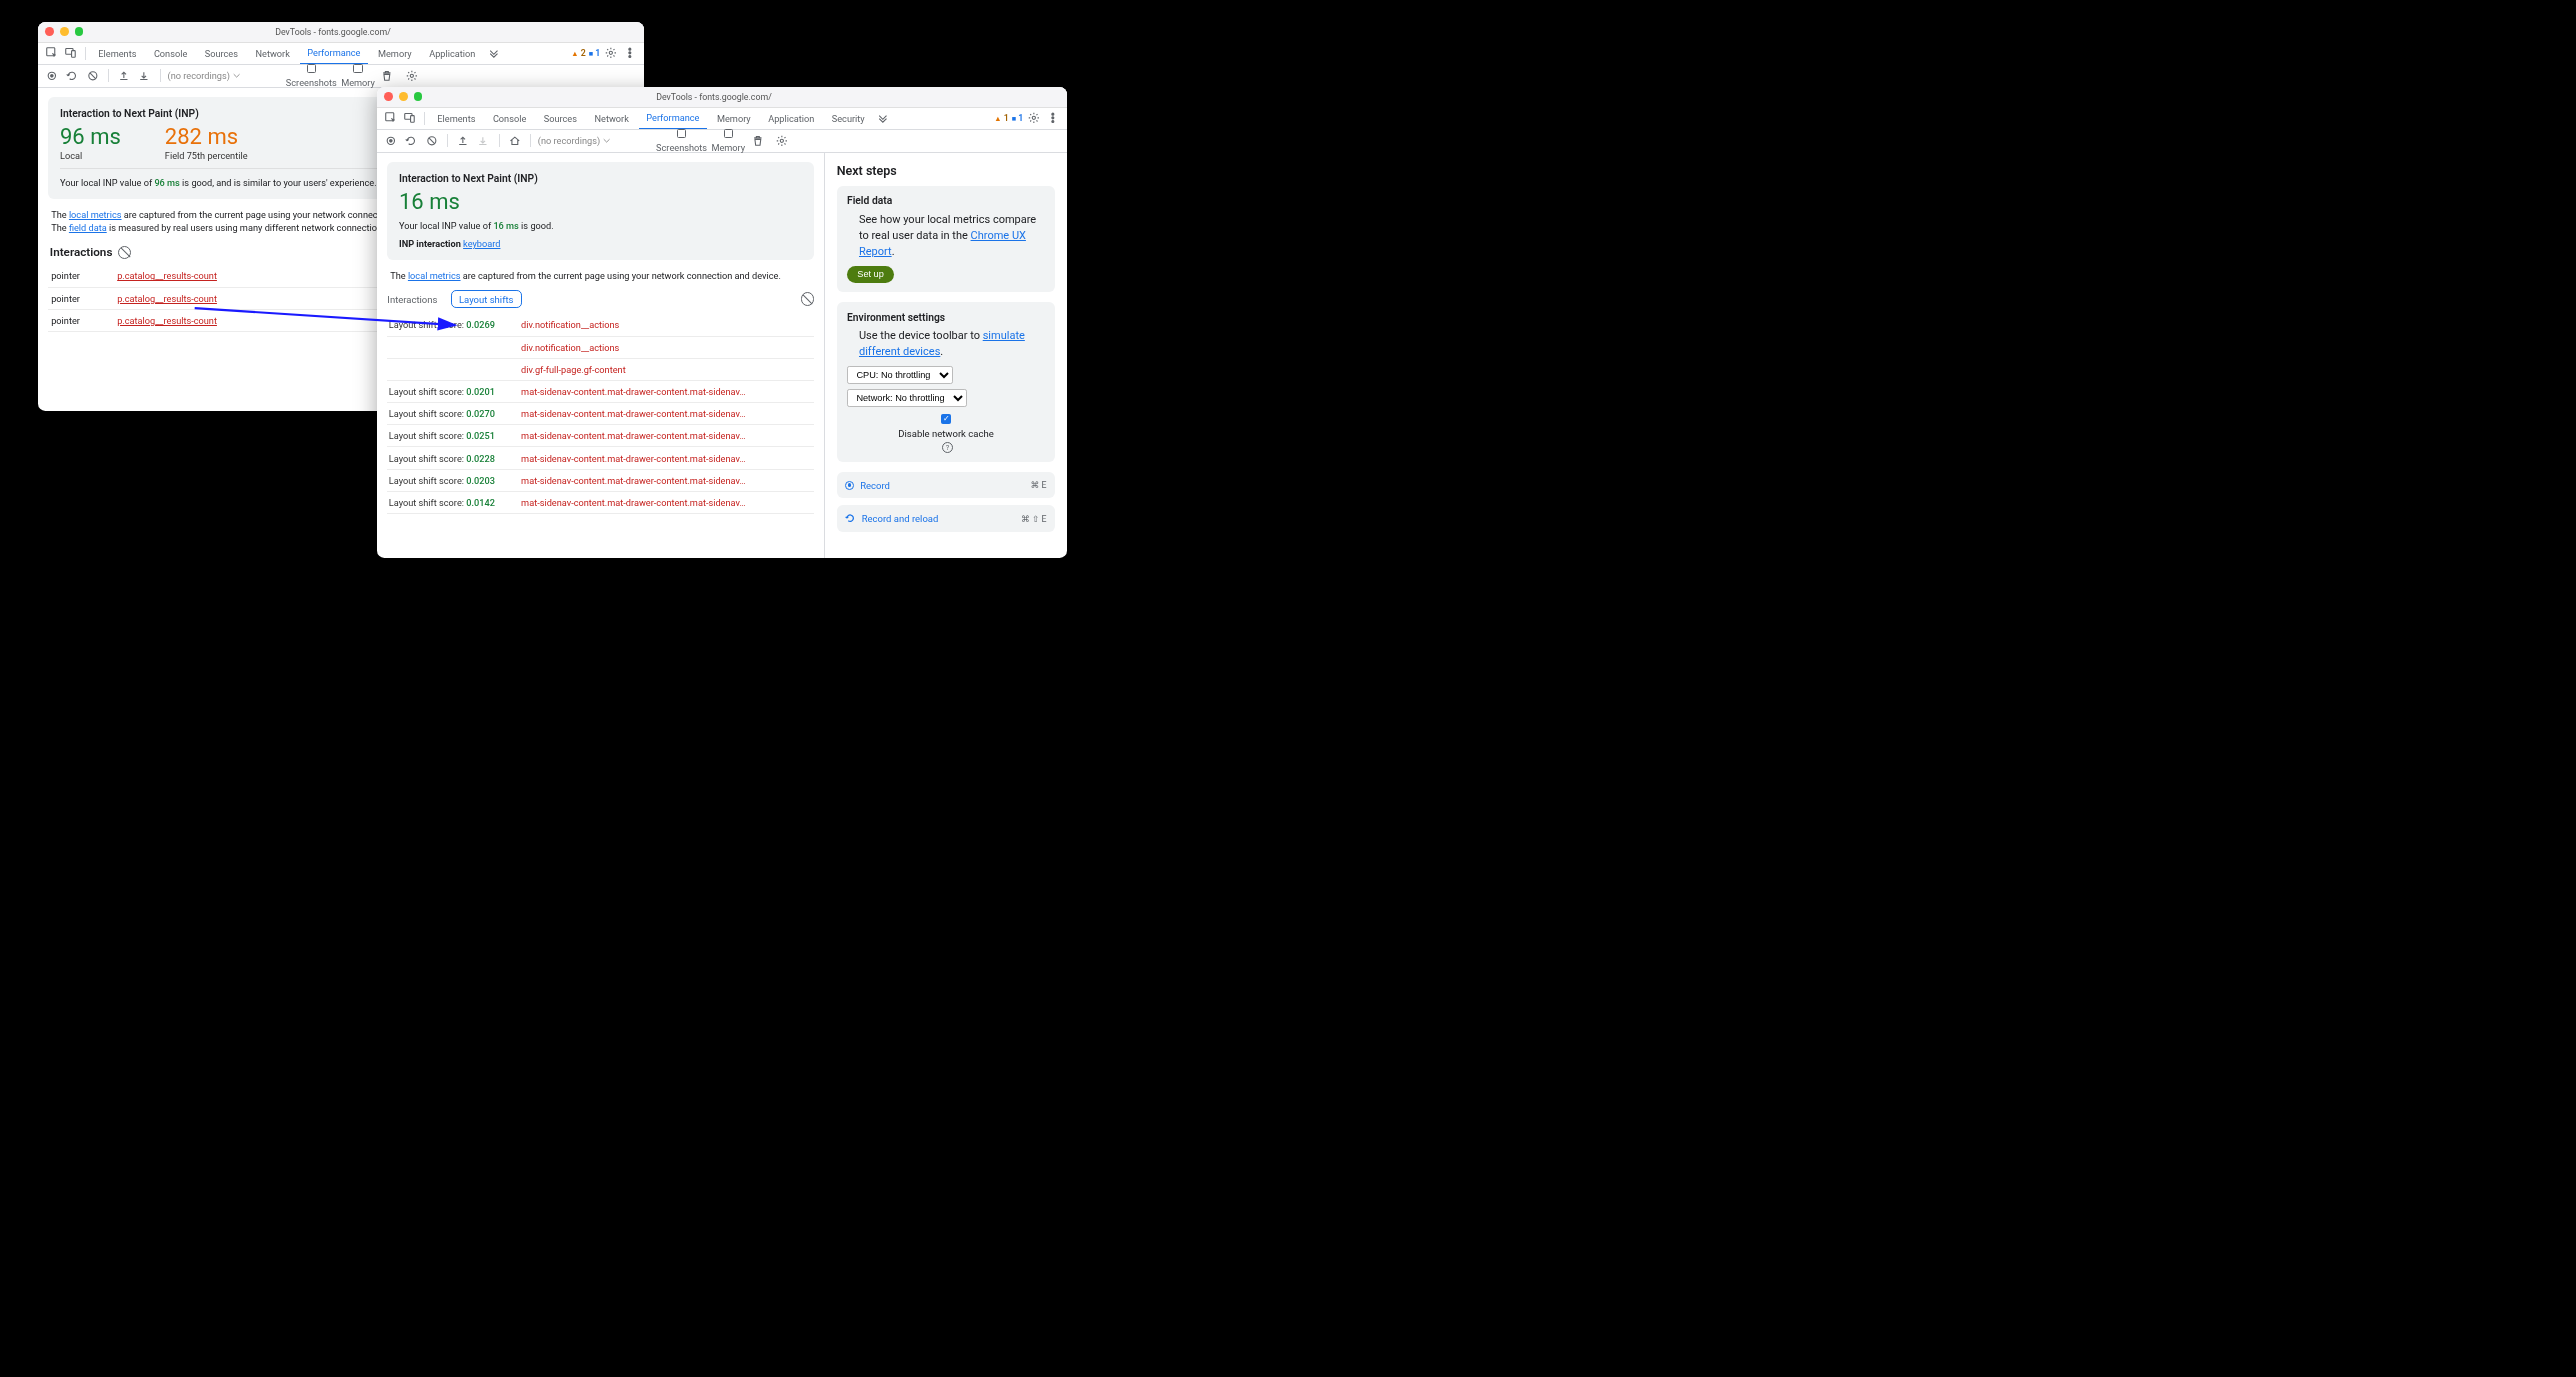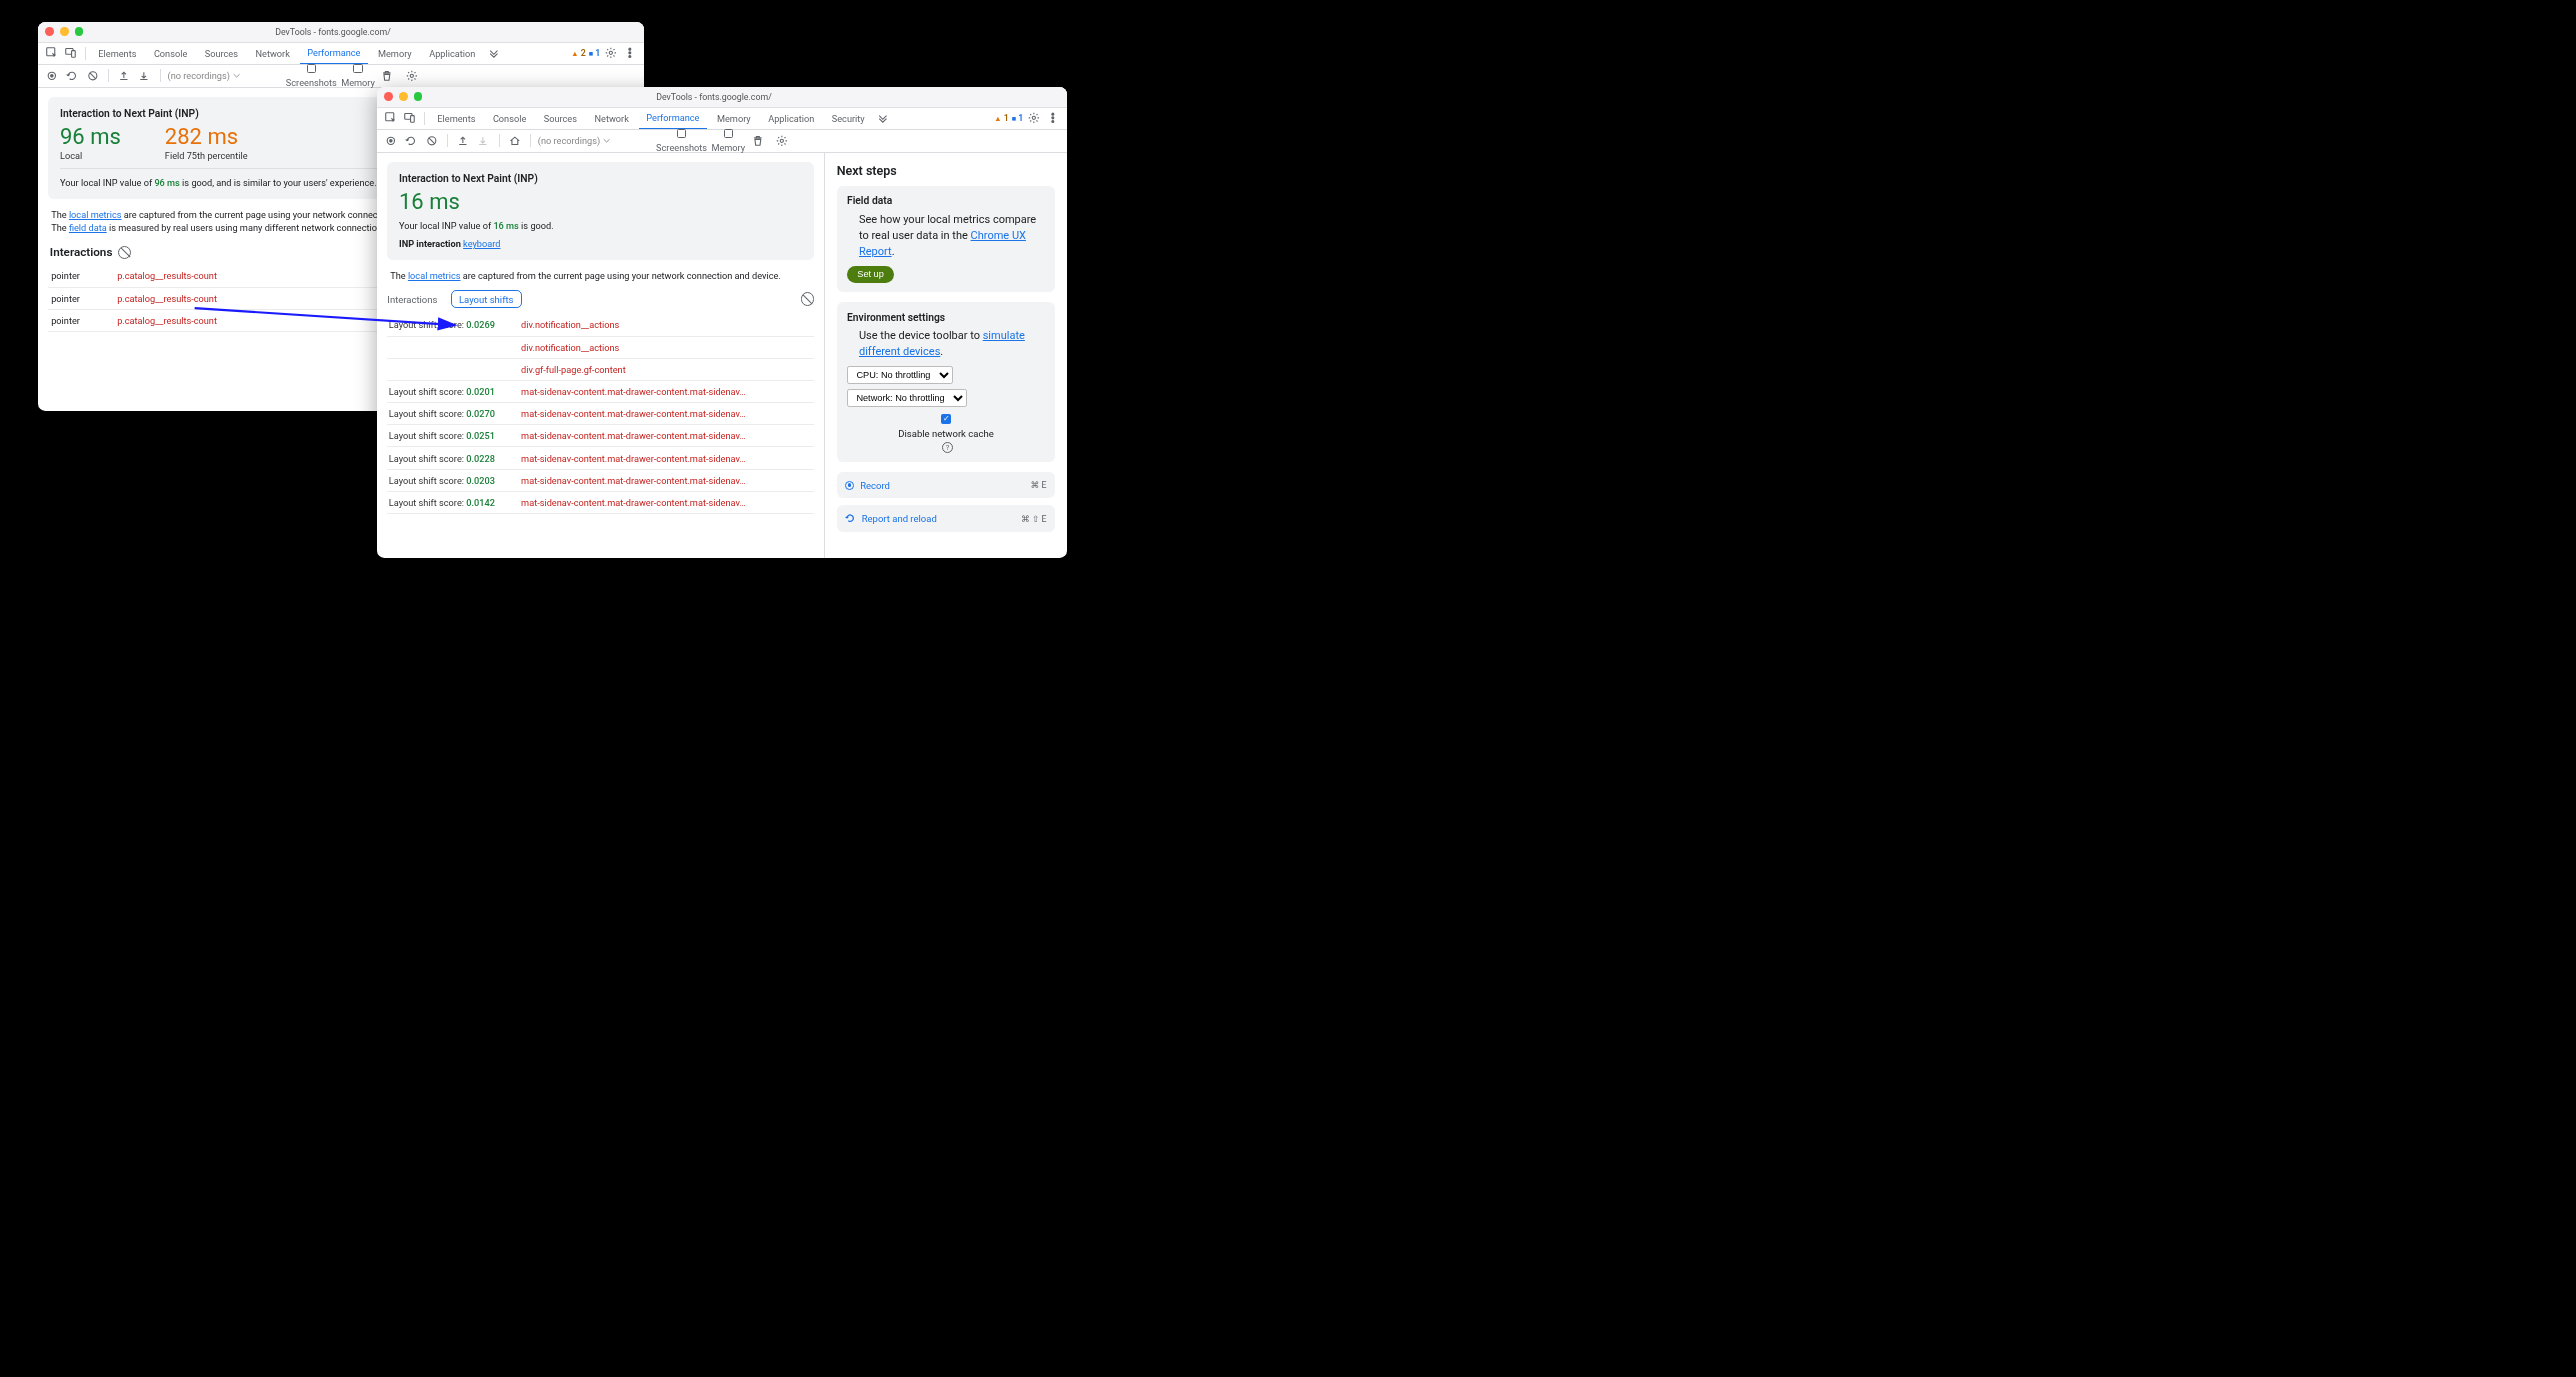--- a/index.html
+++ b/index.html
@@ -71,21 +71,21 @@
   .orange { color:#e8710a; }
   .sublabel { font-size:9.2px; color:#333; margin-top:1.5px;}
   .hr { border-top:0.7px solid #dedfe0; margin:7.3px 0;}
   .desc { font-size:9.2px; line-height:1.5;}
   .link { color:#1a73e8; text-decoration:underline; cursor:pointer;}
   .section-head { display:flex; align-items:center; gap:5.9px; margin:10.3px 0 5.9px 1.5px; font-size:11.7px; font-weight:600;}
   .noicon { width:13.2px; height:13.2px; border:1.3px solid #5f6368; border-radius:50%; position:relative;}
   .noicon::after{ content:""; position:absolute; width:13.2px; height:1.3px; background:#5f6368; top:5.1px; left:-0.7px; transform:rotate(45deg);}
   table.ilist { width:100%; border-collapse:collapse; font-size:9.2px;}
   table.ilist td { padding:5.1px 2.9px; border-bottom:0.7px solid #ececec;}
-  .red { color:#c5221f; }
+  .red { color:#c5221f;text-decoration:underline; }
   .tabs-mini { display:flex; gap:13.2px; align-items:center; margin:7.3px 0 5.9px 0; font-size:9.5px;}
   .tabs-mini .t { color:#5f6368; cursor:pointer;}
   .tabs-mini .t.active { color:#1a73e8; border:1.5px solid #1a73e8; border-radius:5.1px; padding:2.9px 7.3px;}
   .tabs-mini .r { margin-left:auto;}
   .shiftrow { display:flex; font-size:9.2px; padding:5.1px 1.5px; border-bottom:0.7px solid #ececec; gap:7.3px;}
   .shiftrow .lbl { width:125px; color:#333;}
   .shiftrow .el { color:#c5221f; flex:1; white-space:nowrap; overflow:hidden; text-overflow:ellipsis;}
   
   .two-col { display:flex; height: calc(100% - 66px);}
   .colA { flex:1; padding:8.8px 10.3px; overflow:auto; border-right:0.7px solid #dadce0;}
@@ -489,21 +489,21 @@
 
       <div class="actionrow">
         <span class="recdot"></span>
         <span style="color:#1a73e8">Record</span>
         <span class="sc">⌘ E</span>
       </div>
       <div class="actionrow">
         <span class="reload-i"><svg viewBox="0 0 16 16">
               <path d="M3 8a5 5 0 1 1 2 4M3 8l-2-2M3 8l2-2"></path>
             </svg></span>
-        <span style="color:#1a73e8">Report and reload</span>
+        <span style="color:#1a73e8">Record and reload</span>
         <span class="sc">⌘ ⇧ E</span>
       </div>
     </div>
   </div>
 </div>
 
 <svg class="arrow" style="left:191px; top:297px;" width="279" height="37" viewBox="0 0 380 50">
   <defs>
       <marker id="ah" markerWidth="10" markerHeight="10" refX="8" refY="3" orient="auto">
         <path d="M0,0 L9,3 L0,6 z" fill="#1a1aff"></path>

